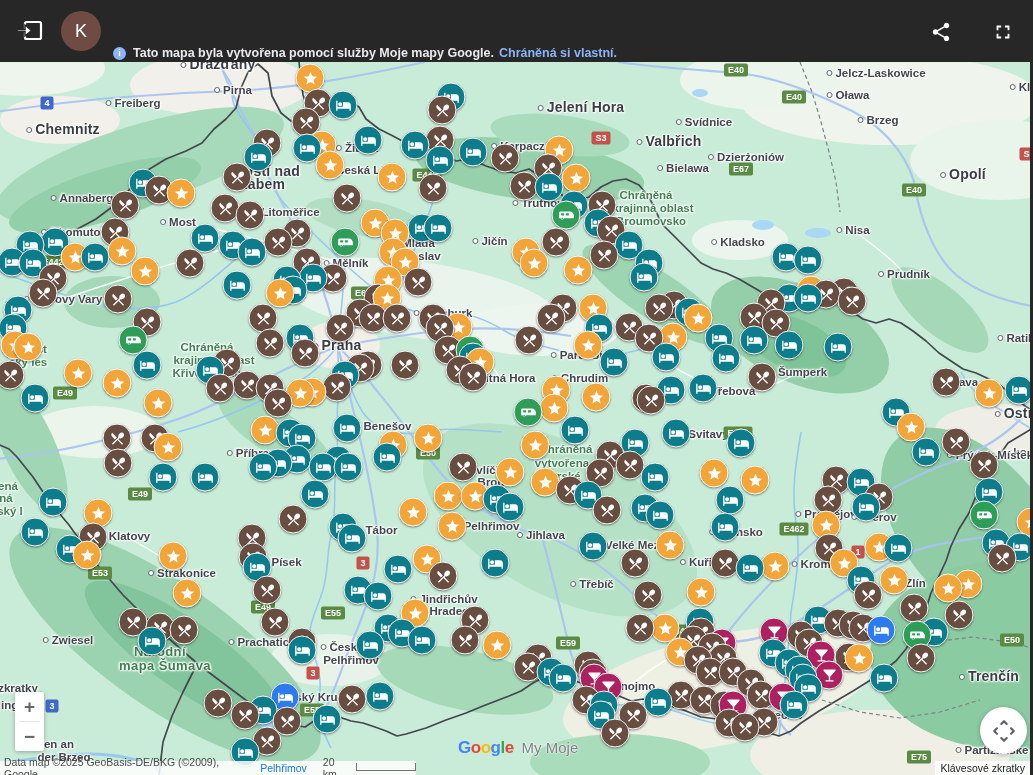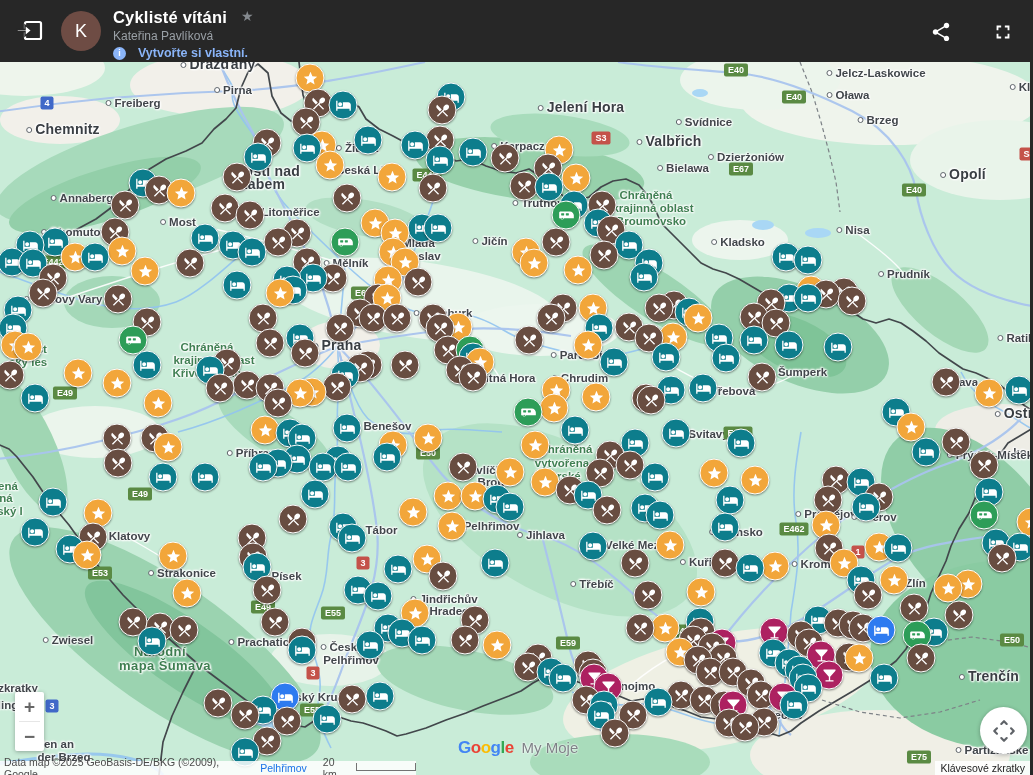--- a/index.html
+++ b/index.html
@@ -211,21 +211,21 @@
       <div class="map-label kind-c" style="left: 580px; top: 378px;"><span class="dot"></span>Chrudim</div>
       <div class="map-label kind-c" style="left: 484px; top: 470px;"><span class="dot"></span>Havlíčkův</div>
       <div class="map-label kind-c" style="left: 491px; top: 482px;">Brod</div>
       <div class="map-label kind-c" style="left: 487px; top: 526px;"><span class="dot"></span>Pelhřimov</div>
       <div class="map-label kind-c" style="left: 541px; top: 535px;"><span class="dot"></span>Jihlava</div>
       <div class="map-label kind-c" style="left: 638px; top: 545px;"><span class="dot"></span>Velké Meziříčí</div>
       <div class="map-label kind-c" style="left: 592px; top: 584px;"><span class="dot"></span>Třebíč</div>
       <div class="map-label kind-c" style="left: 383px; top: 426px;"><span class="dot"></span>Benešov</div>
       <div class="map-label kind-c" style="left: 253px; top: 453px;"><span class="dot"></span>Příbram</div>
       <div class="map-label kind-c" style="left: 377px; top: 530px;"><span class="dot"></span>Tábor</div>
-      <div class="map-label kind-c" style="left: 282px; top: 576px;"><span class="dot"></span>Písek</div>
+      <div class="map-label kind-c" style="left: 282px; top: 562px;"><span class="dot"></span>Písek</div>
       <div class="map-label kind-c" style="left: 182px; top: 573px;"><span class="dot"></span>Strakonice</div>
       <div class="map-label kind-c" style="left: 125px; top: 536px;"><span class="dot"></span>Klatovy</div>
       <div class="map-label kind-c" style="left: 262px; top: 642px;"><span class="dot"></span>Prachatice</div>
       <div class="map-label kind-c" style="left: 342px; top: 647px;"><span class="dot"></span>České</div>
       <div class="map-label kind-c" style="left: 351px; top: 660px;">Pelhřimov</div>
       <div class="map-label kind-c" style="left: 444px; top: 599px;"><span class="dot"></span>Jindřichův</div>
       <div class="map-label kind-c" style="left: 449px; top: 611px;">Hradec</div>
       <div class="map-label kind-c" style="left: 318px; top: 697px;"><span class="dot"></span>Český Krumlov</div>
       <div class="map-label kind-c" style="left: 798px; top: 372px;"><span class="dot"></span>Šumperk</div>
       <div class="map-label kind-c" style="left: 733px; top: 391px;">Třebová</div>
@@ -2081,27 +2081,24 @@
 <div id="right-strip"></div>
 
 <div id="header" style="background: rgb(39, 39, 39);">
   <div id="panel-toggle">
     <svg viewBox="0 0 28 24" width="28" height="24">
       <rect x="9" y="3" width="16" height="17" rx="1.5" fill="none" stroke="#fff" stroke-width="2.2"></rect>
       <path fill="#fff" stroke="#272727" stroke-width="1.5" d="M1 10.5h8V6l6.5 5.5L9 17v-4.5H1z"></path>
     </svg>
   </div>
   <div id="avatar" style="background: rgb(110, 76, 68);">K</div>
-  <div id="title-block">
-    <span id="map-title">Cyklisté vítáni</span><span id="fav-star">★</span>
-    <div id="map-author">Kateřina Pavlíková</div>
-  </div>
   <div id="info-row">
     <span id="info-icon">i</span>
-    <span id="info-link">Vytvořte si vlastní.</span>
+    <span id="info-text">Tato mapa byla vytvořena pomocí služby Moje mapy Google.</span>
+    <span id="info-link">Chráněná si vlastní.</span>
   </div>
   <div id="share-btn" class="hdr-btn">
     <svg viewBox="0 0 24 24" width="22" height="22">
         <path fill="#fff" d="M18 16.08c-.76 0-1.44.3-1.96.77L8.91 12.7c.05-.23.09-.46.09-.7s-.04-.47-.09-.7l7.05-4.11c.54.5 1.25.81 2.04.81 1.66 0 3-1.34 3-3s-1.34-3-3-3-3 1.34-3 3c0 .24.04.47.09.7L8.04 9.81C7.5 9.31 6.79 9 6 9c-1.66 0-3 1.34-3 3s1.34 3 3 3c.79 0 1.5-.31 2.04-.81l7.12 4.16c-.05.21-.08.43-.08.65 0 1.61 1.31 2.92 2.92 2.92 1.61 0 2.92-1.31 2.92-2.92s-1.31-2.92-2.92-2.92z"></path>
       </svg>
   </div>
   <div id="fullscreen-btn" class="hdr-btn">
     <svg viewBox="0 0 24 24" width="22" height="22">
         <path fill="#fff" d="M7 14H5v5h5v-2H7v-3zm-2-4h2V7h3V5H5v5zm12 7h-3v2h5v-5h-2v3zM14 5v2h3v3h2V5h-5z"></path>
       </svg>

